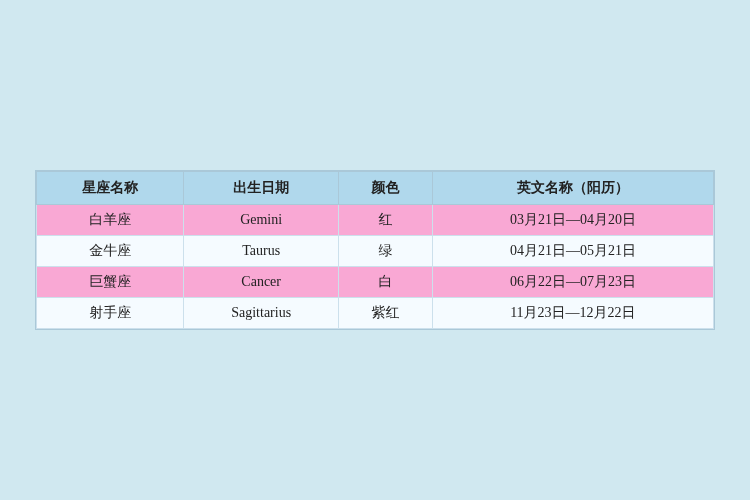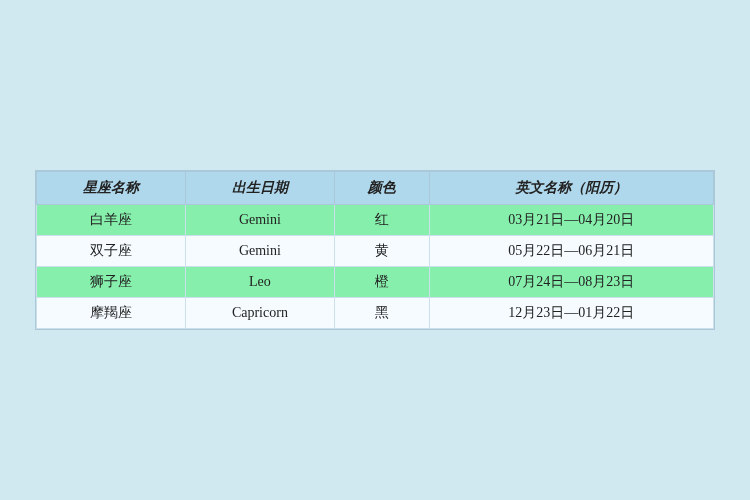--- a/index.html
+++ b/index.html
@@ -17,31 +17,30 @@
       background: #fff;
       border: 1px solid #aac8d8;
       width: 680px;
     }
     table {
       width: 100%;
       border-collapse: collapse;
     }
     thead tr {
       background-color: #b0d8ec;
-      font-style: italic;
     }
     thead th {
       border: 1px solid #aac8d8;
       padding: 7px 10px;
       text-align: center;
       font-weight: bold;
       color: #222;
     }
     tbody tr {
-      background-color: #86efac;
+      background-color: #f9a8d4;
     }
     tbody tr:nth-child(even) {
       background-color: #f5fbff;
     }
     tbody td {
       border: 1px solid #cce0ec;
       padding: 6px 10px;
       text-align: center;
       color: #222;
     }
@@ -60,32 +59,32 @@
       </tr>
     </thead>
     <tbody id="table-body">
     <tr>
           <td>白羊座</td>
           <td>Gemini</td>
           <td>红</td>
           <td>03月21日—04月20日</td>
         </tr>
         <tr>
-          <td>双子座</td>
-          <td>Gemini</td>
-          <td>黄</td>
-          <td>05月22日—06月21日</td>
+          <td>金牛座</td>
+          <td>Taurus</td>
+          <td>绿</td>
+          <td>04月21日—05月21日</td>
         </tr>
         <tr>
-          <td>狮子座</td>
-          <td>Leo</td>
-          <td>橙</td>
-          <td>07月24日—08月23日</td>
+          <td>巨蟹座</td>
+          <td>Cancer</td>
+          <td>白</td>
+          <td>06月22日—07月23日</td>
         </tr>
         <tr>
-          <td>摩羯座</td>
-          <td>Capricorn</td>
-          <td>黑</td>
-          <td>12月23日—01月22日</td>
+          <td>射手座</td>
+          <td>Sagittarius</td>
+          <td>紫红</td>
+          <td>11月23日—12月22日</td>
         </tr>
       </tbody>
   </table>
 </div>
 
 </body></html>

